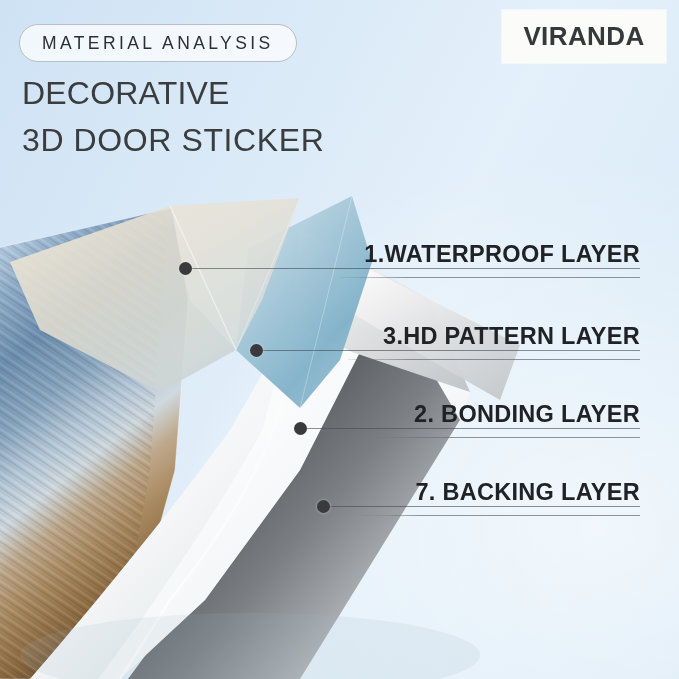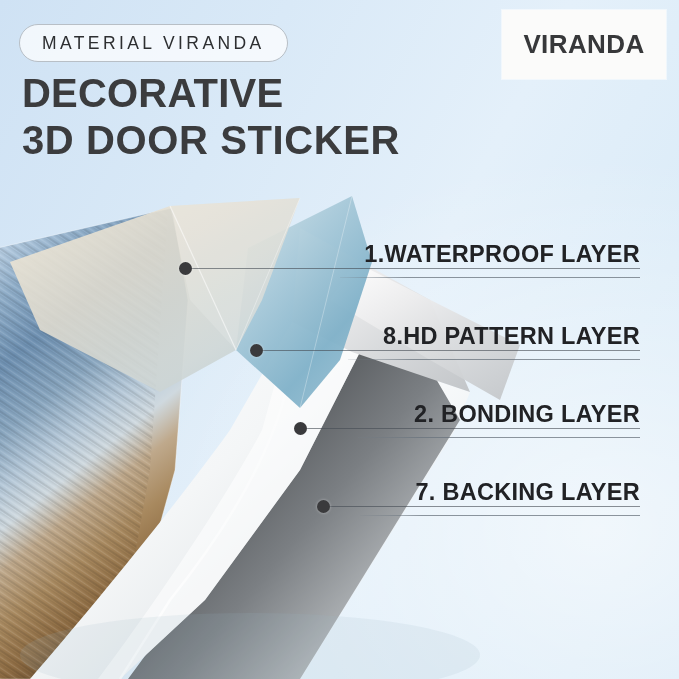--- a/index.html
+++ b/index.html
@@ -22,28 +22,28 @@
     display:flex;align-items:center;justify-content:center;
     border:1.4px solid #b8bfc6;border-radius:20px;
     background:rgba(255,255,255,.72);
     font-size:17.5px;letter-spacing:3.4px;color:#2d2f31;font-weight:400;
     white-space:nowrap;
   }
 
   
   .headline{
     position:absolute;left:22px;top:70px;
-    color:#3b3c3e;font-weight:bold;font-size:40px;line-height:47px;
+    color:#3b3c3e;font-weight:normal;font-size:32px;line-height:47px;
     letter-spacing:.2px;white-space:nowrap;
   }
   .headline .l2{letter-spacing:.6px;}
 
   
   .brandbox{
-    position:absolute;left:502px;top:10px;width:164px;height:69px;
+    position:absolute;left:502px;top:10px;width:164px;height:53px;
     background:#fbfbfa;display:flex;align-items:center;justify-content:center;
     box-shadow:0 0 0 1px rgba(255,255,255,.5);
   }
   .brandbox span{
     font-size:26px;font-weight:bold;color:#37383a;letter-spacing:.4px;
   }
 
   
   #art{position:absolute;left:0;top:0;width:679px;height:679px;}
 
@@ -180,34 +180,34 @@
     <ellipse cx="250" cy="655" rx="230" ry="42" fill="#9fb6c8" opacity="0.14"></ellipse>
   </svg>
 
   <div class="lead" style="left:192px;top:268px;width:448px;"></div>
   <div class="dot" style="left:179px;top:262px;"></div>
   <div class="lbl" style="top:241px;">1.WATERPROOF LAYER</div>
   <div class="rule" style="left:340px;top:277px;width:300px;"></div>
 
   <div class="lead" style="left:263px;top:350px;width:377px;"></div>
   <div class="dot" style="left:250px;top:344px;"></div>
-  <div class="lbl" style="top:323px;">8.HD PATTERN LAYER</div>
+  <div class="lbl" style="top:323px;">3.HD PATTERN LAYER</div>
   <div class="rule" style="left:348px;top:359px;width:292px;"></div>
 
   <div class="lead" style="left:307px;top:428px;width:333px;"></div>
   <div class="dot" style="left:294px;top:422px;"></div>
   <div class="lbl" style="top:401px;">2. BONDING LAYER</div>
   <div class="rule" style="left:358px;top:437px;width:282px;"></div>
 
   <div class="lead" style="left:330px;top:506px;width:310px;"></div>
   <div class="dot" style="left:317px;top:500px;"></div>
   <div class="lbl" style="top:479px;">7. BACKING LAYER</div>
   <div class="rule" style="left:360px;top:515px;width:280px;"></div>
 
-  <div class="badge">MATERIAL VIRANDA</div>
+  <div class="badge">MATERIAL ANALYSIS</div>
 
   <div class="headline">
     <div class="l1">DECORATIVE</div>
     <div class="l2">3D DOOR STICKER</div>
   </div>
 
   <div class="brandbox">
     <span>VIRANDA</span>
   </div>
 

